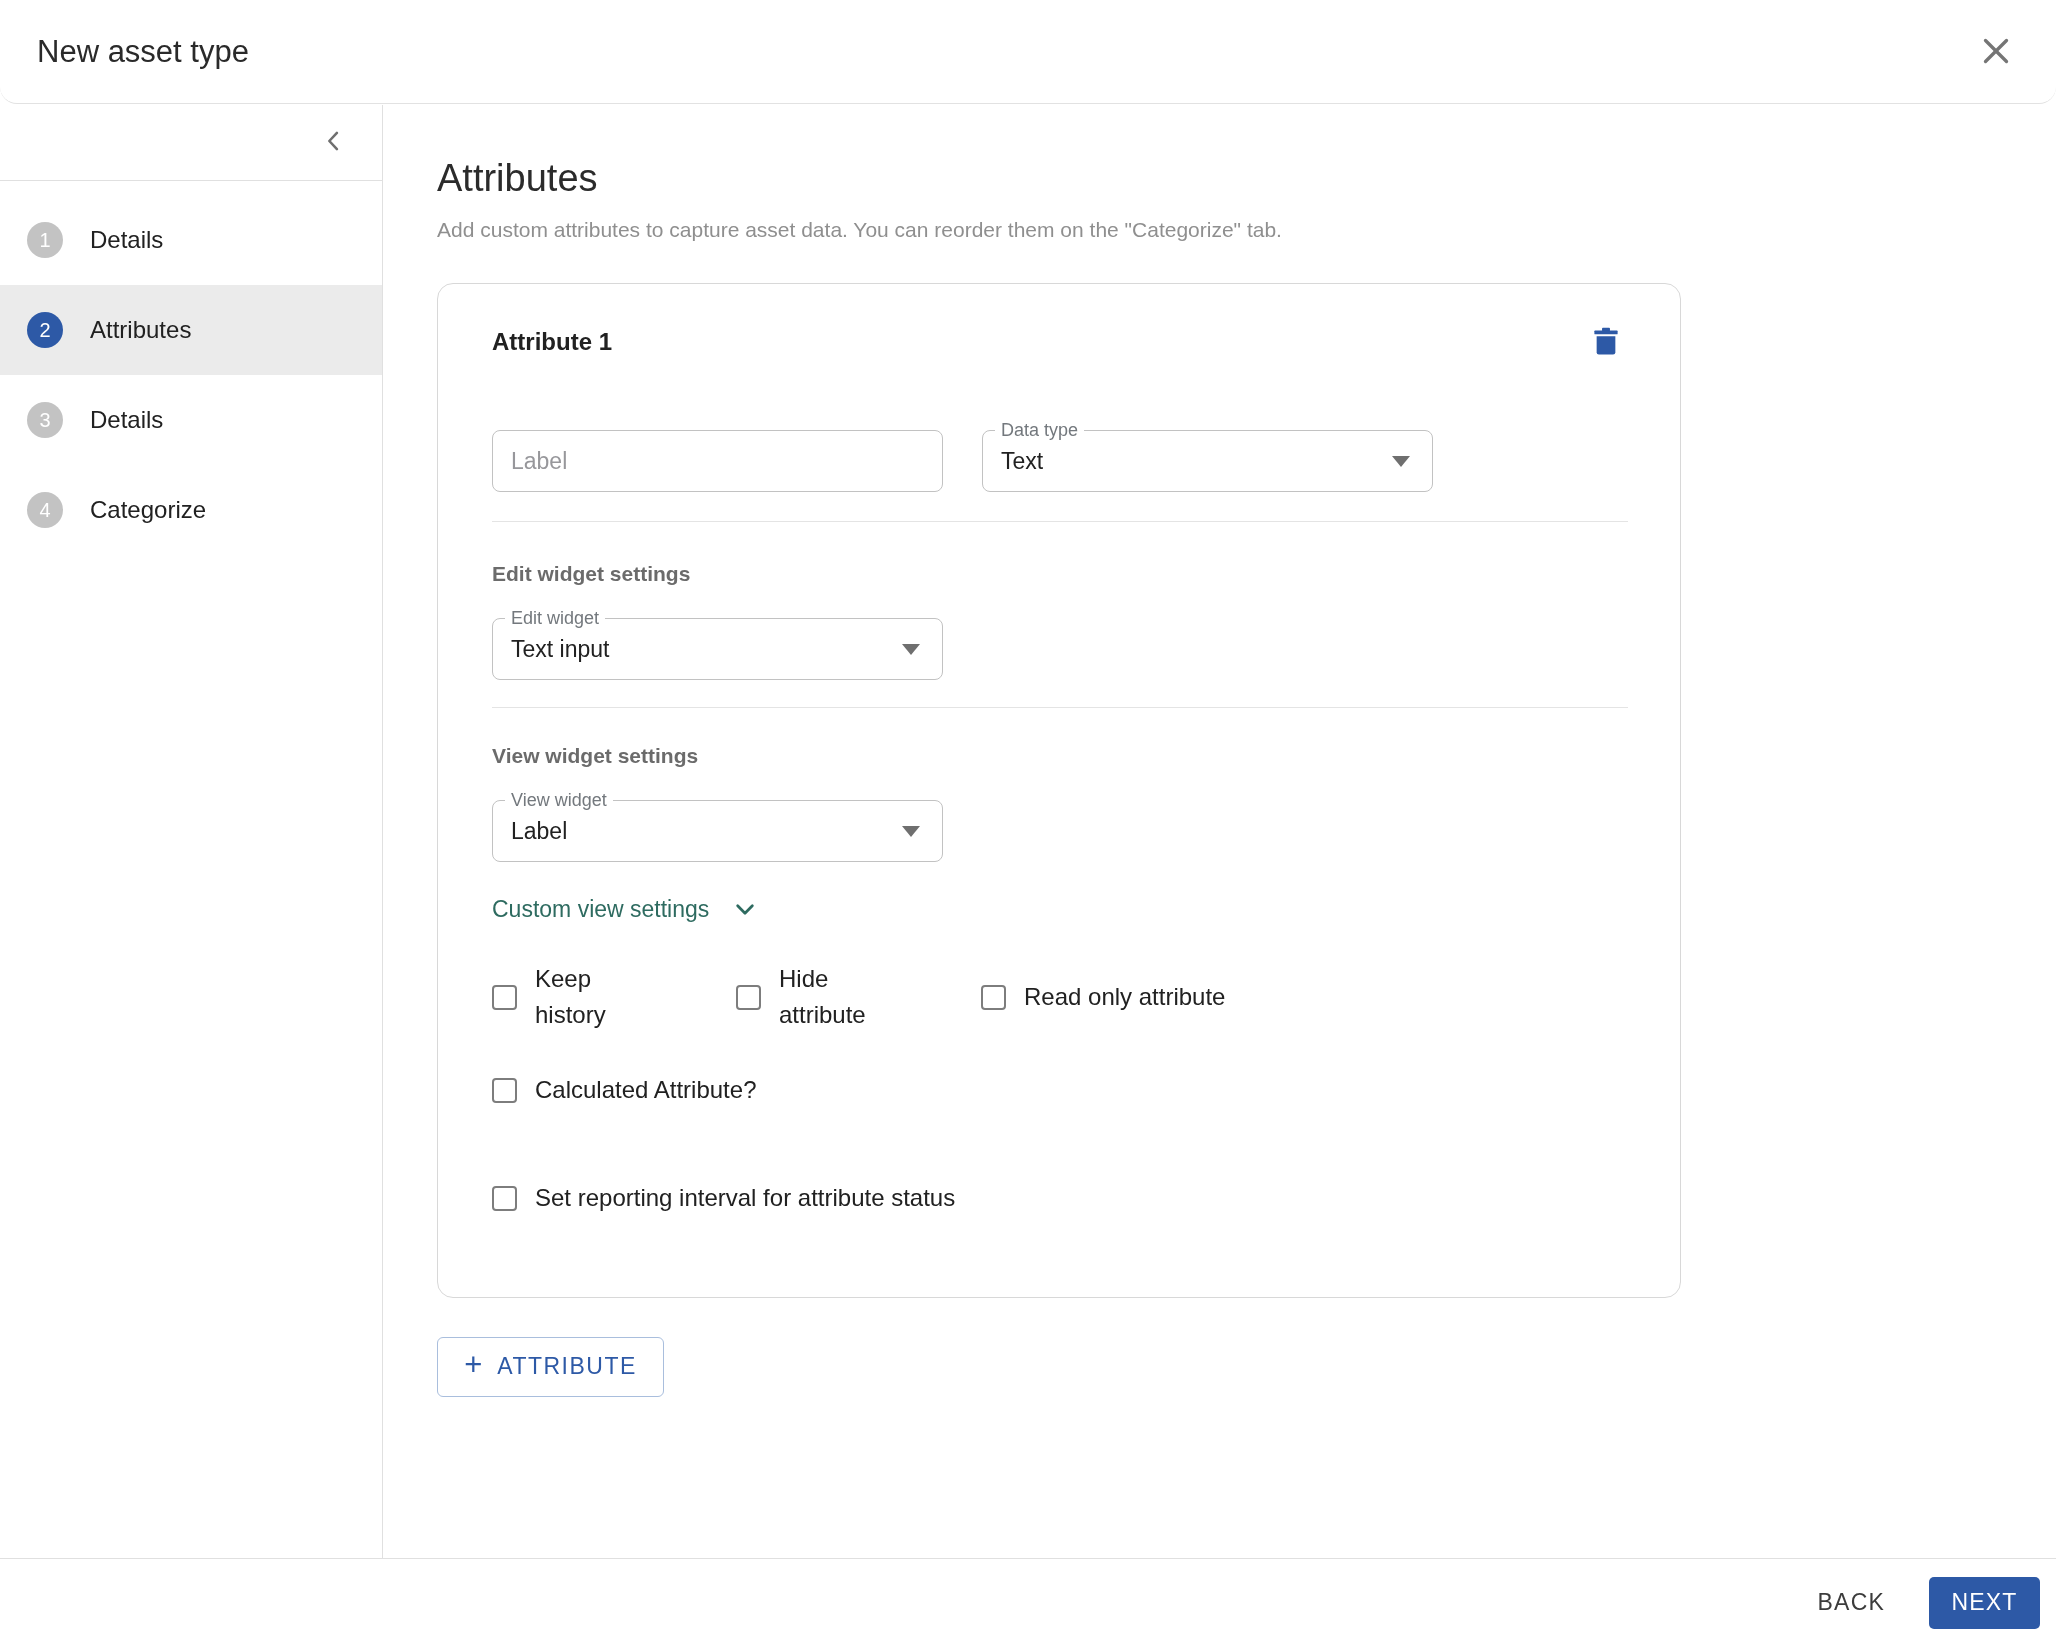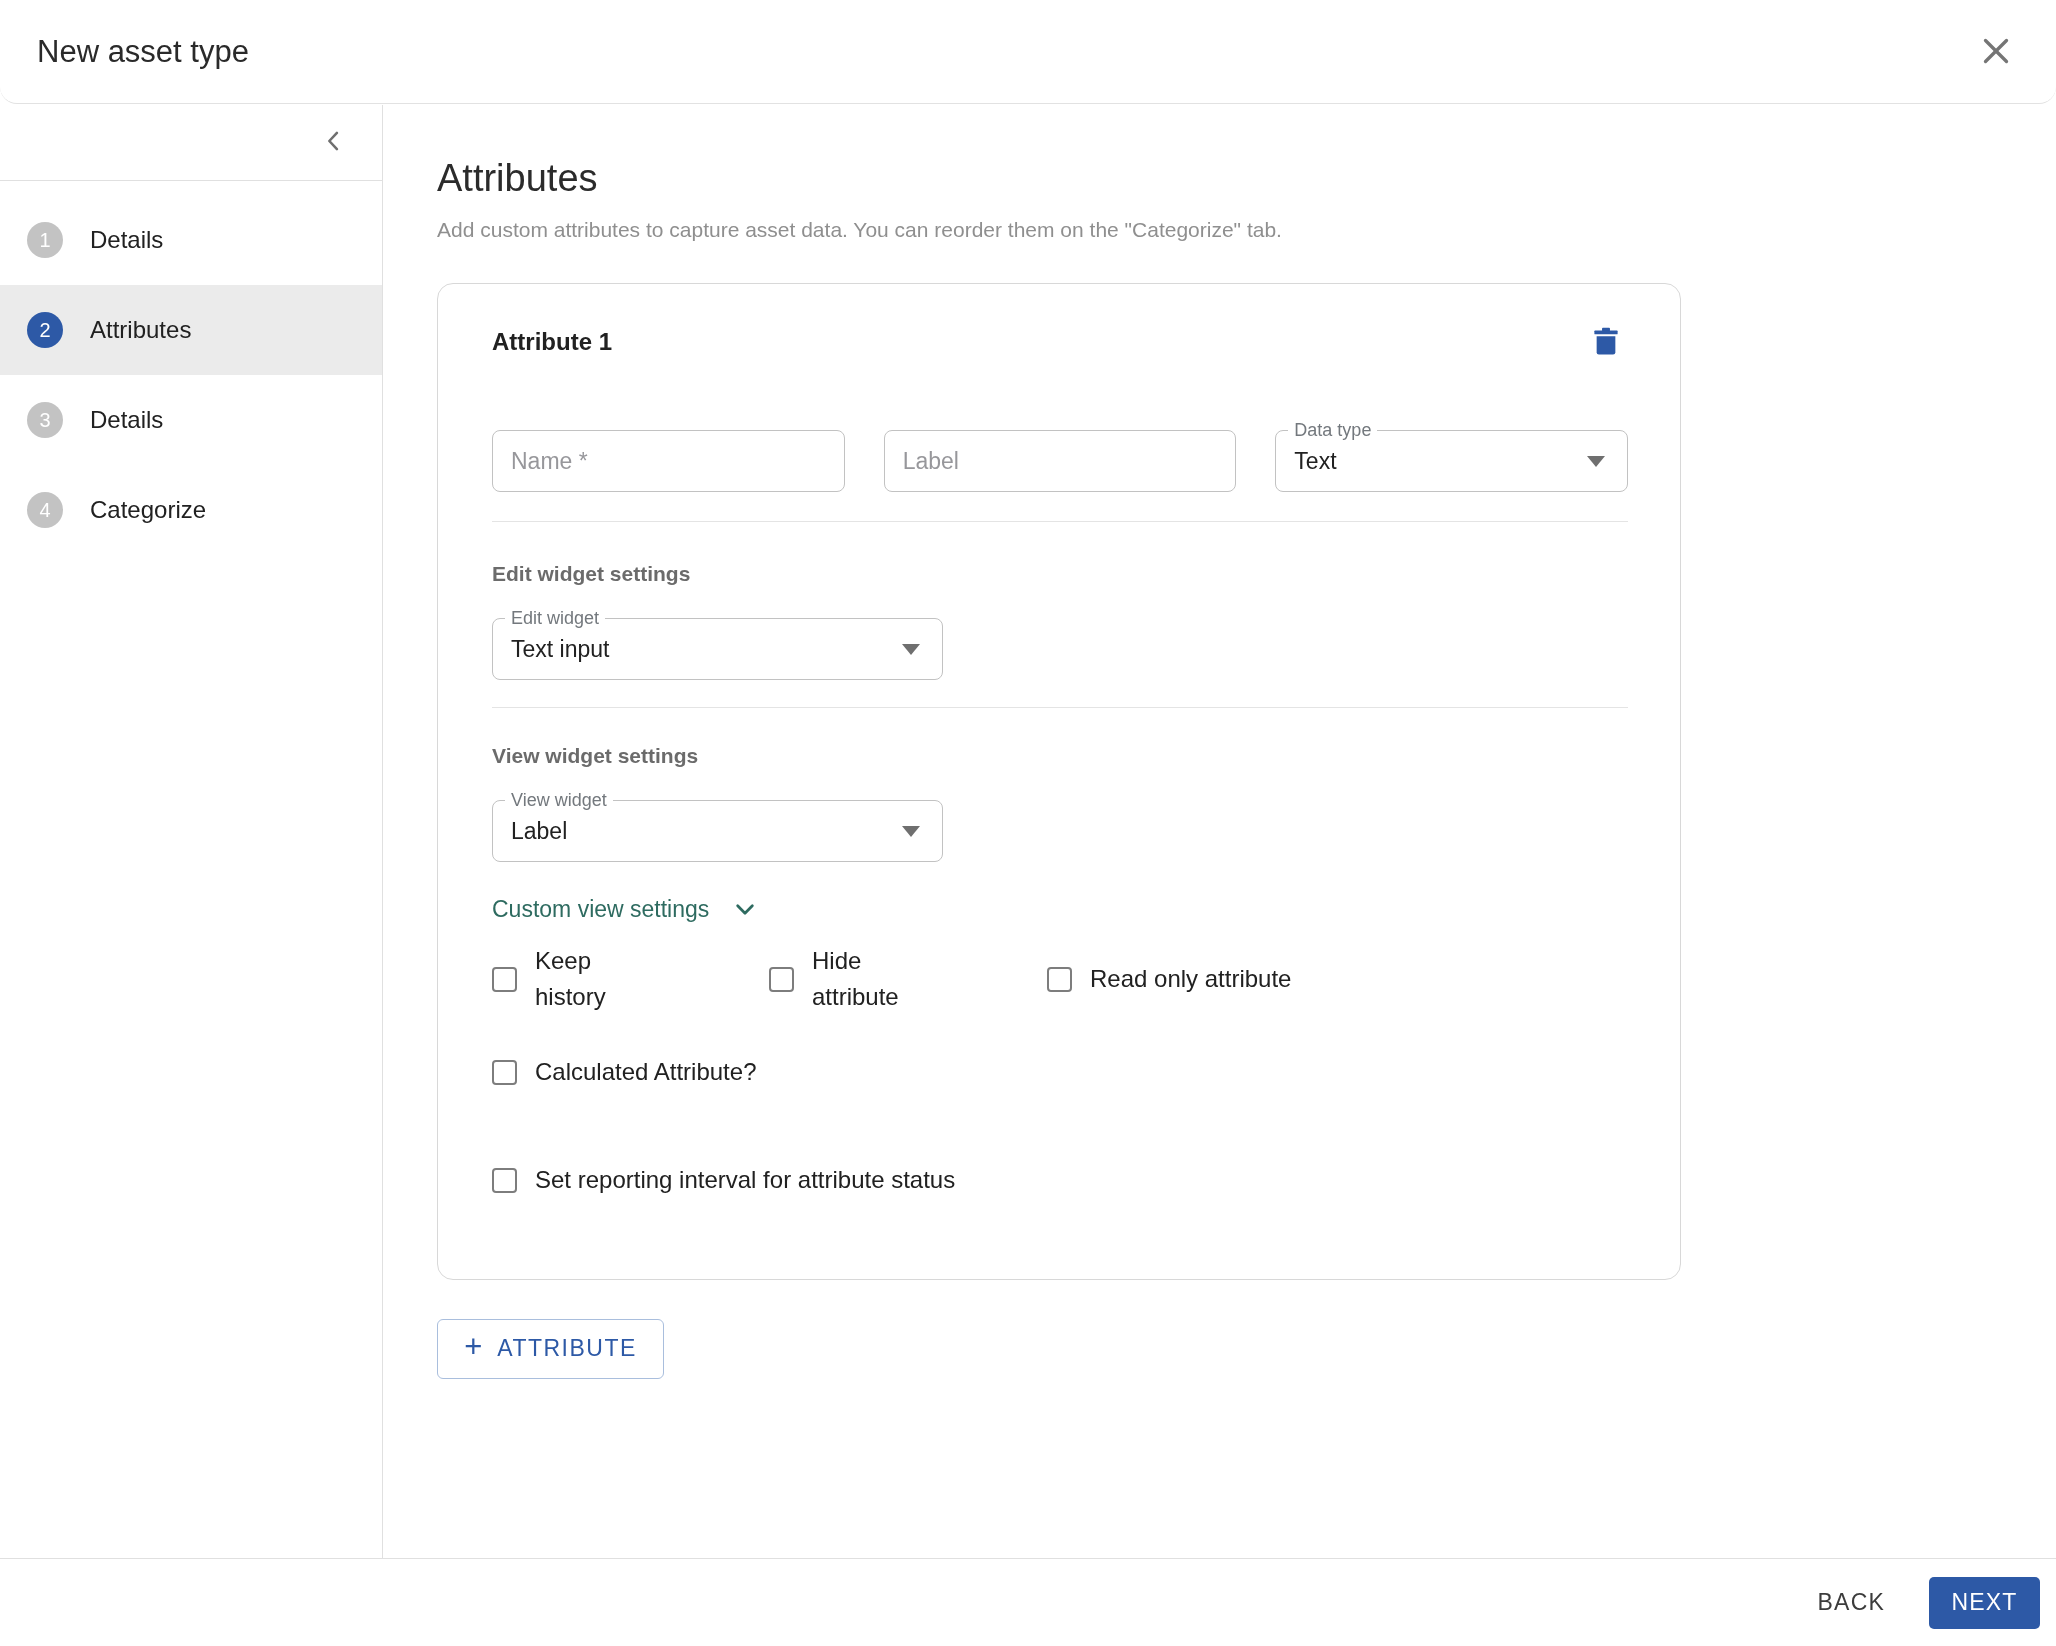--- a/index.html
+++ b/index.html
@@ -94,21 +94,21 @@
   .divider-2 { margin-top:27px; }
   .view-heading { margin-top:36px; }
 
   .custom-link {
     margin-top:34px; display:inline-flex; align-items:center; gap:25px;
     font-size:23px; color:#2e6b60; background:none; border:none; cursor:pointer;
     font-family:"Liberation Sans", sans-serif; padding:0;
   }
 
   .cb-row { display:flex; align-items:center; }
-  .cb-row-1 { margin-top:20px;gap:33px; }
+  .cb-row-1 { margin-top:38px; }
   .cb-row-2 { margin-top:38px; }
   .cb-row-3 { margin-top:72px; }
   .cb-item { display:flex; align-items:center; gap:18px; cursor:pointer; }
   .cb-col-1 { width:244px; }
   .cb-col-2 { width:245px; }
   .cb-box {
     width:25px; height:25px; border:2px solid #7d7d7d; border-radius:4px;
     background:#fff; flex:none; cursor:pointer;
   }
   .cb-label { font-size:24px; color:#212121; line-height:1.52; }
@@ -203,21 +203,20 @@
                 <svg width="34" height="34" viewBox="0 0 24 24" fill="#2d59a6">
                   <rect x="9.2" y="2.6" width="5.6" height="2.6" rx="0.6"></rect>
                   <rect x="3.8" y="4.6" width="16.4" height="2.7" rx="0.5"></rect>
                   <path d="M5.4 8.6 h13.2 v11.4 a1.6 1.6 0 0 1 -1.6 1.6 h-10 a1.6 1.6 0 0 1 -1.6 -1.6 z"></path>
                 </svg>
               </span>
             </button>
           </div>
 
           <div class="fields-row">
-            <input class="text-field" type="text" placeholder="Name *" style="">
             <input class="text-field" type="text" placeholder="Label" style="">
             <div class="select-box">
               <span class="float-label">Data type</span>
               <span>Text</span>
               <span class="caret"></span>
             </div>
           </div>
 
           <div class="row-divider"></div>
 

